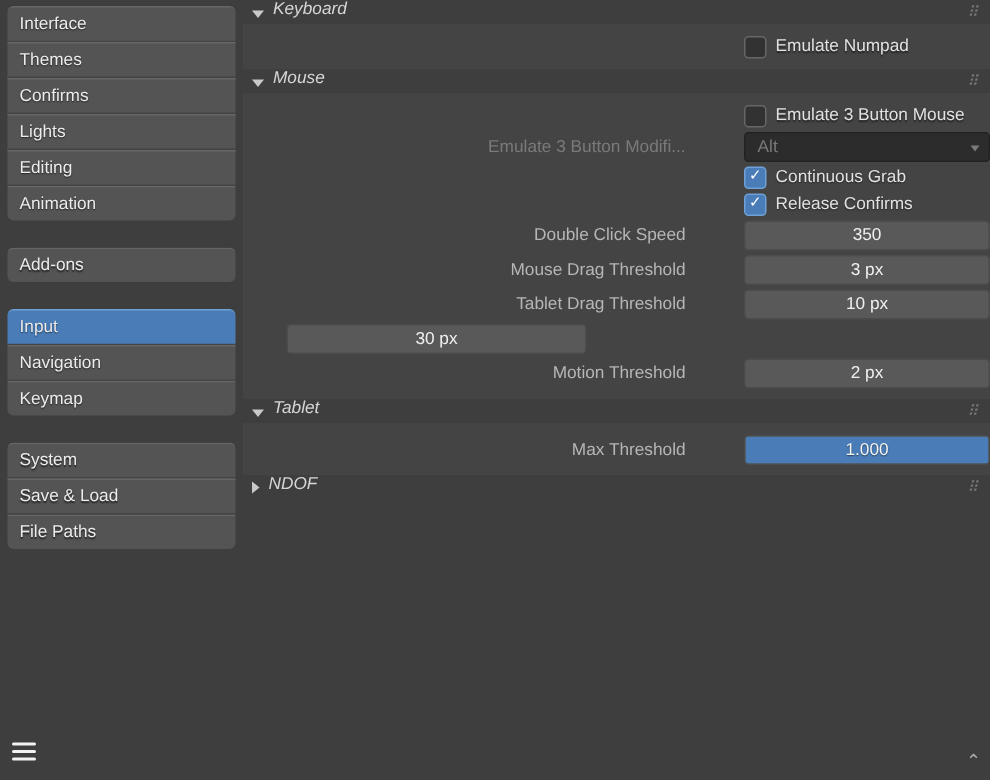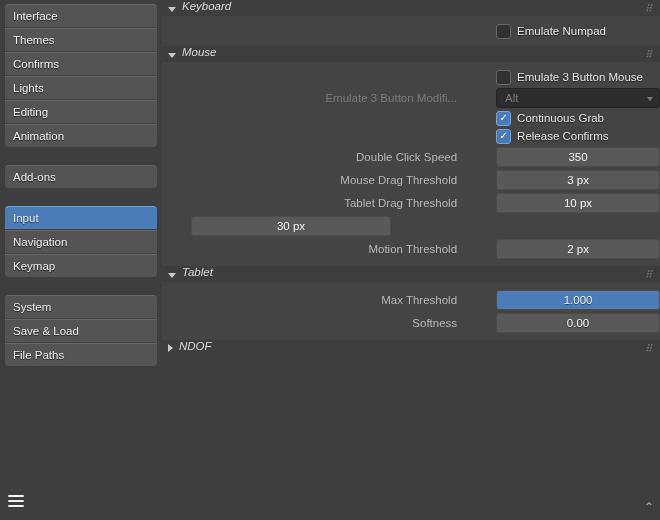--- a/index.html
+++ b/index.html
@@ -358,29 +358,20 @@
     <div class="section-body">
       <div class="row">
         <div class="labelcol">Max Threshold</div>
         <div class="ctrlcol">
           <div class="slider">
             <div class="fill" style="width:100%"></div>
             <div class="val">1.000</div>
           </div>
         </div>
       </div>
-      <div class="row">
-        <div class="labelcol">Softness</div>
-        <div class="ctrlcol">
-          <div class="slider">
-            <div class="fill" style="width:0%"></div>
-            <div class="val">0.00</div>
-          </div>
-        </div>
-      </div>
     </div>
 
     <div class="section-header">
       <span class="disclosure closed"></span>
       <span>NDOF</span>
       <span class="grip">⠿</span>
     </div>
 
     <div class="scrollup">⌃</div>
   </div>

